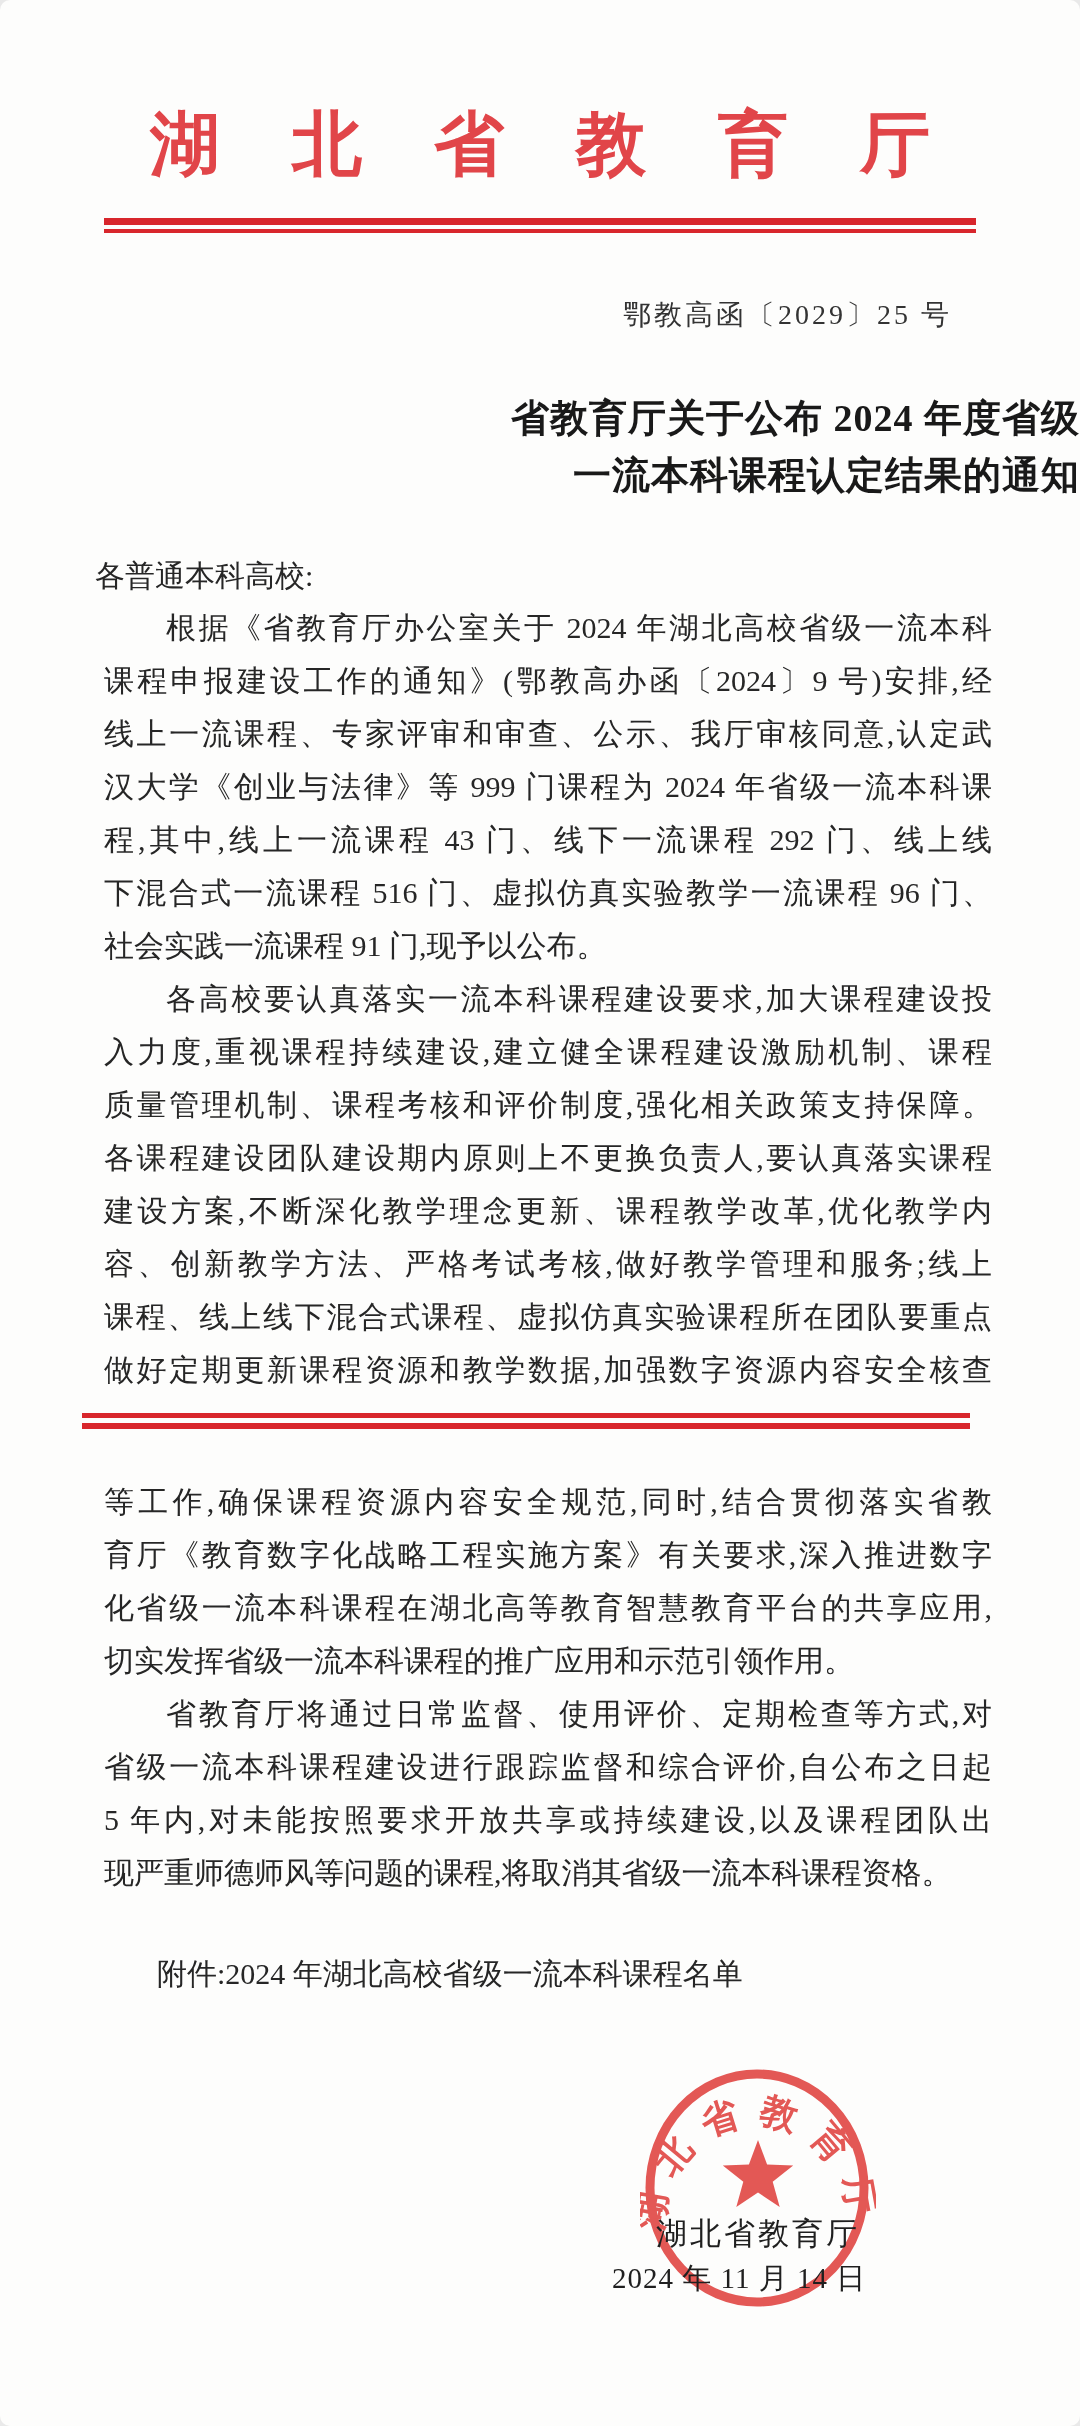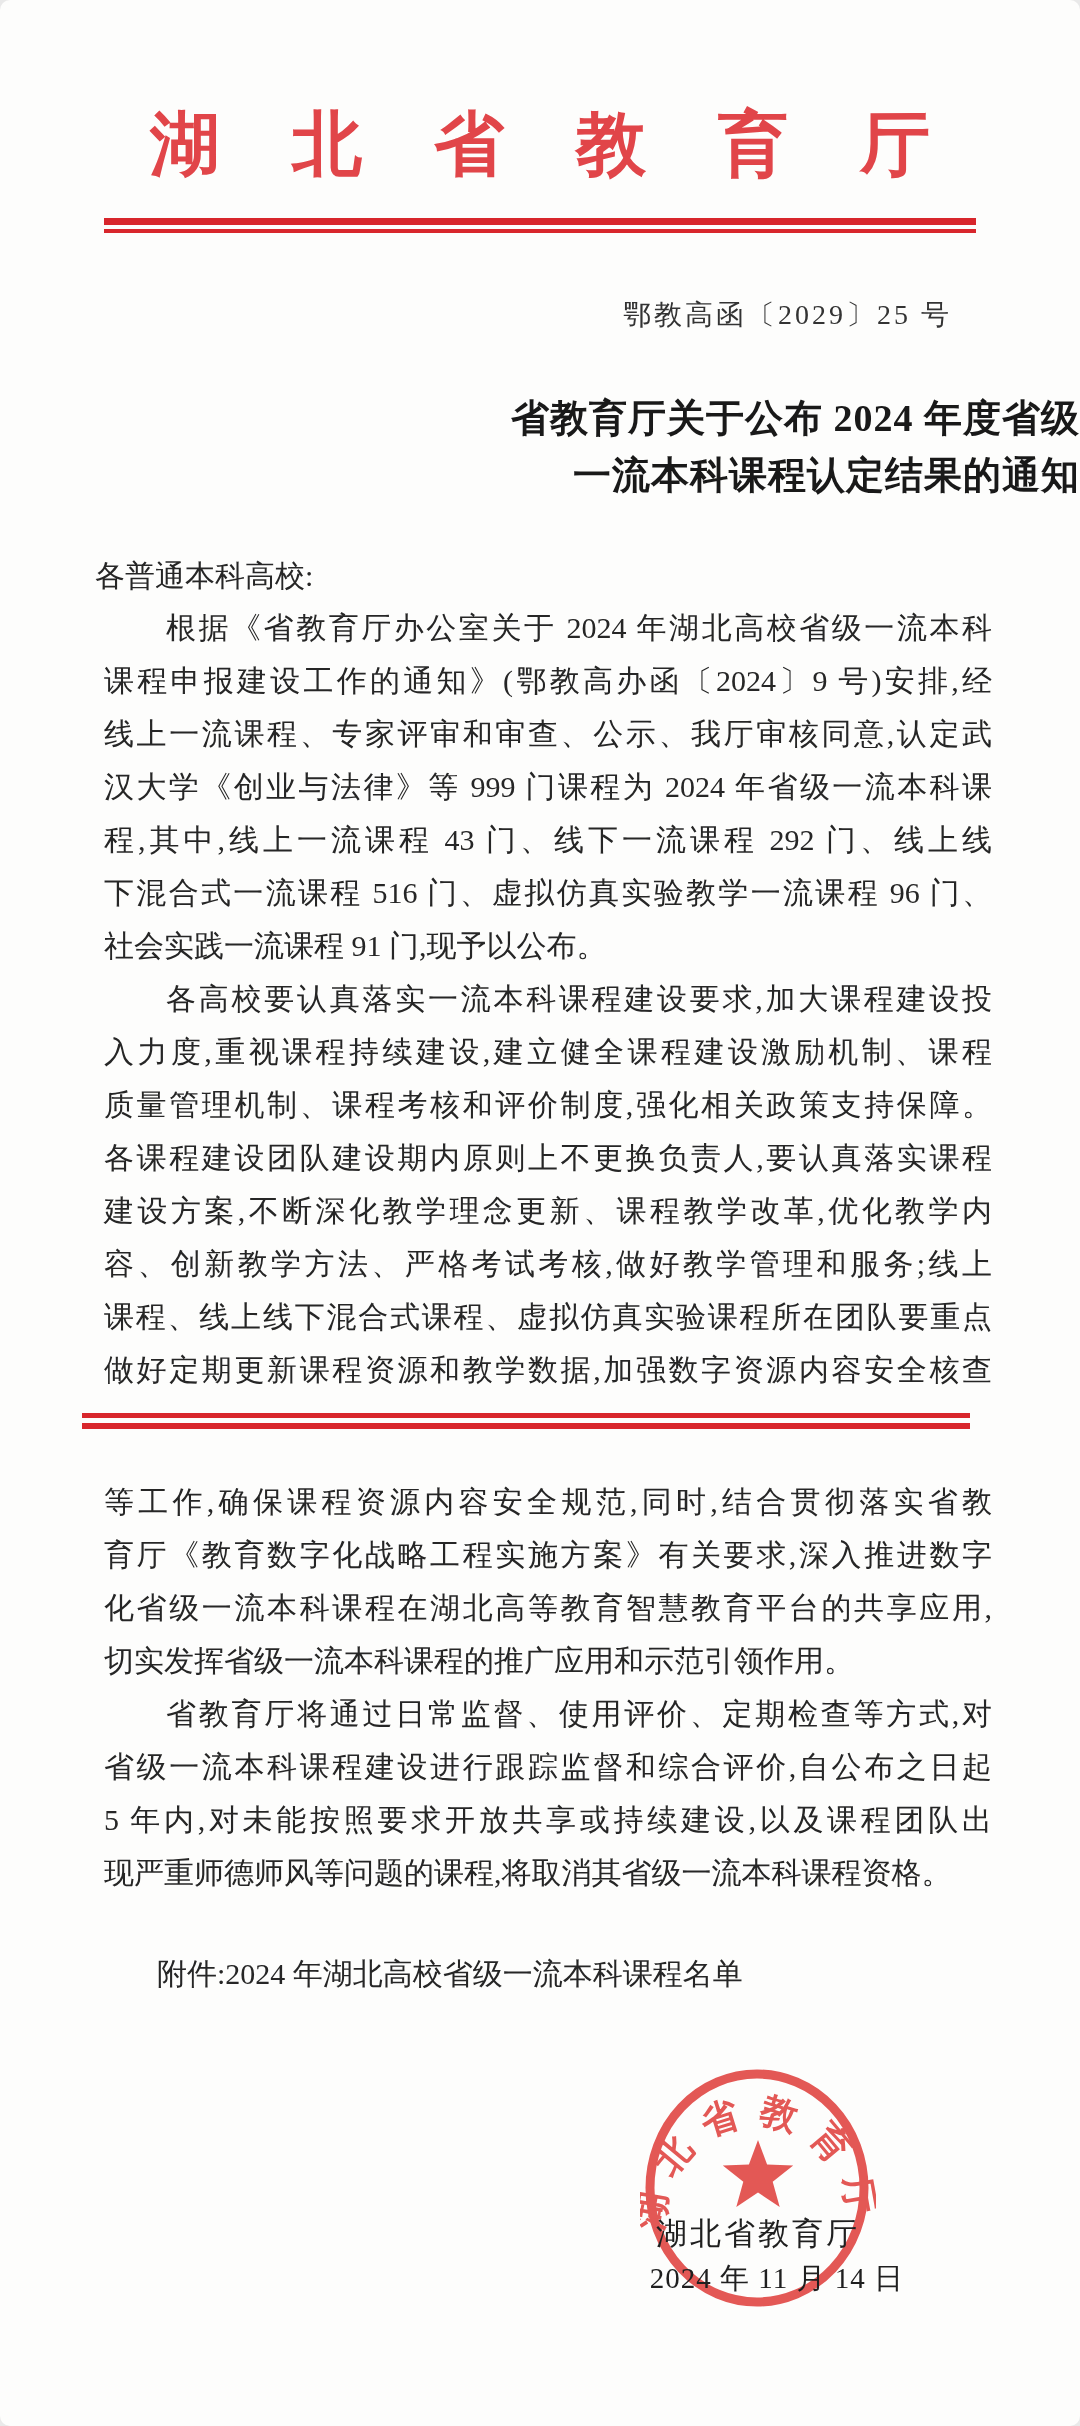--- a/index.html
+++ b/index.html
@@ -72,21 +72,21 @@
     font-family:"Liberation Serif","DejaVu Serif",serif;
     font-size:37px;font-weight:bold;letter-spacing:16px;
   }
   .sig-agency{
     position:absolute;left:612px;top:2214px;width:292px;
     text-align:center;font-size:31px;line-height:40px;
     letter-spacing:3px;color:#1f1f1f;white-space:nowrap;
   }
   .sig-date{
     position:absolute;left:612px;top:2258px;width:292px;
-    text-align:right;font-size:29px;line-height:40px;
+    text-align:left;font-size:29px;line-height:40px;
     letter-spacing:1px;color:#1f1f1f;white-space:nowrap;
   }
 </style>
 </head>
 <body>
 
 <div class="page">
 
   <div class="agency">湖北省教育厅</div>
 

